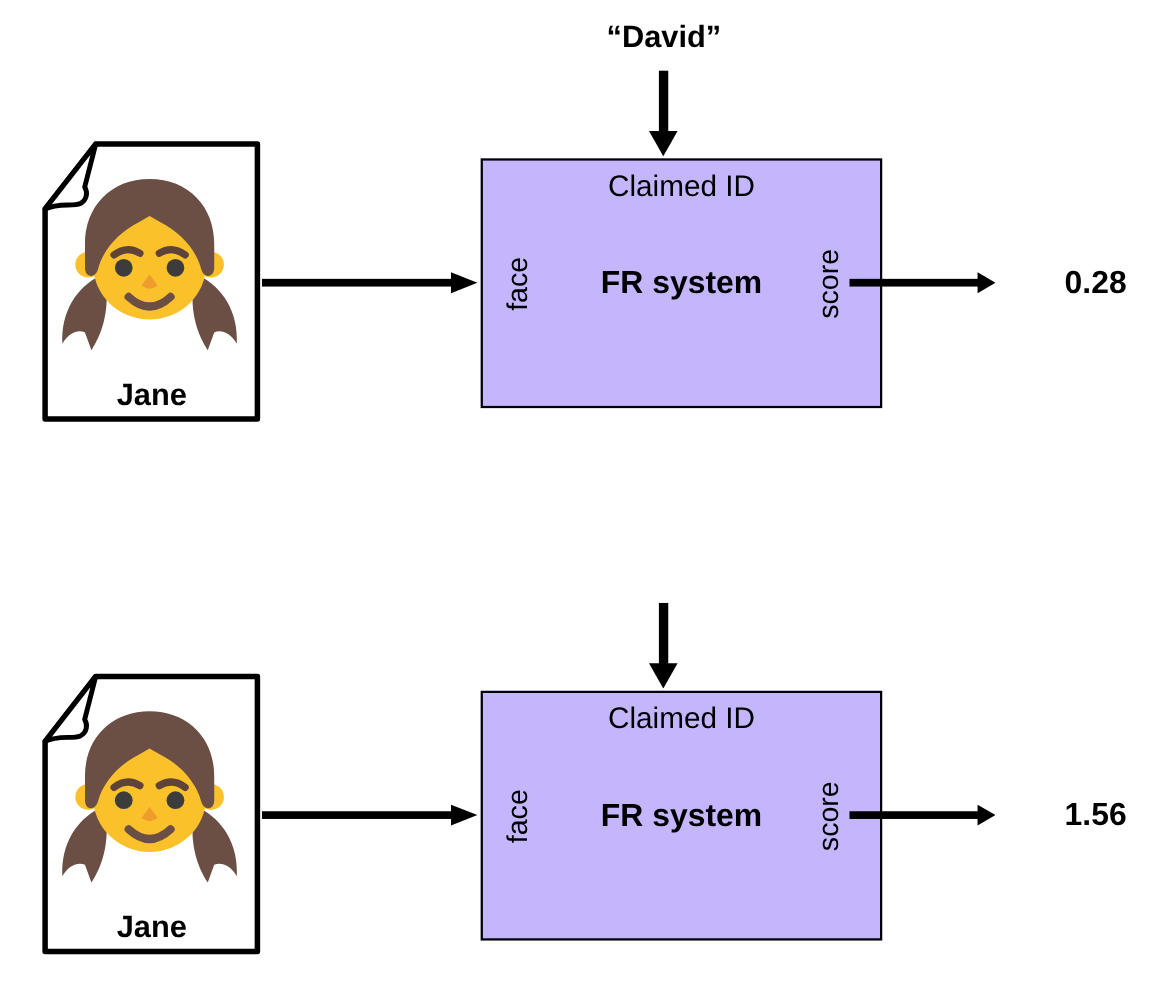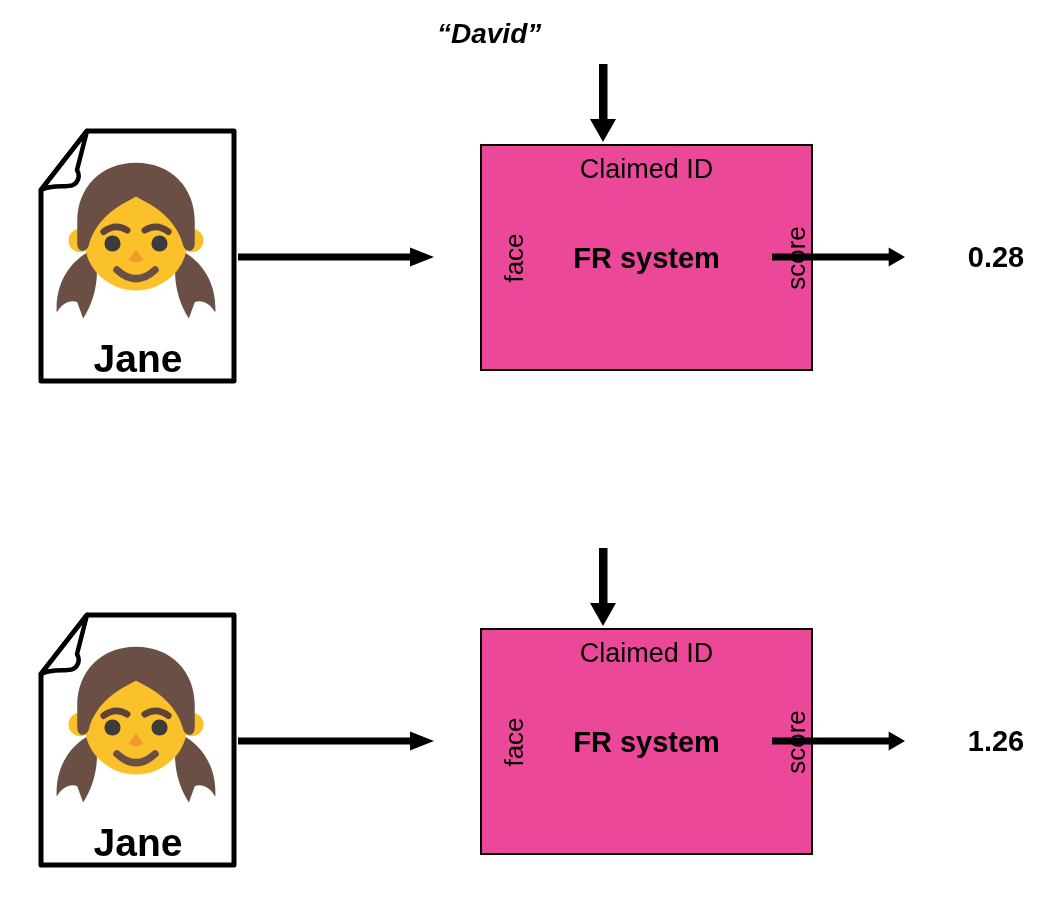--- a/index.html
+++ b/index.html
@@ -24,25 +24,24 @@
   }
   .flow-row.row-0 { top: 0; }
   .flow-row.row-1 { top: 484px; height: 414px; }
 
   
   .claimed-name {
     position: absolute;
     left: 437px;
     top: 16px;
     width: 333px;
-    text-align: left;
+    text-align: center;
     font-size: 28px;
     font-weight: bold;
     line-height: 36px;
-    font-style: italic;
   }
 
   
   .v-arrow {
     position: absolute;
     left: 589px;
     top: 64px;
     width: 28px;
     height: 78px;
   }
@@ -67,36 +66,35 @@
     position: absolute;
     left: 4px; top: 21px;
     width: 188px; height: 188px;
   }
   .doc-label {
     position: absolute;
     left: 0;
     top: 214px;
     width: 100%;
     text-align: center;
-    font-size: 39px;
+    font-size: 28px;
     font-weight: bold;
     line-height: 36px;
   }
 
   
   .fr-box {
     position: absolute;
     left: 437px;
     top: 144px;
-    width: 333px;
+    width: 365px;
     height: 227px;
-    background: #ec4899;
+    background: #c4b5fd;
     border: 2.5px solid #000000;
     box-sizing: border-box;
-    margin-left: 43px;
   }
   .box-top-label {
     position: absolute;
     left: 0; top: 6px;
     width: 100%;
     text-align: center;
     font-size: 27px;
     font-weight: 400;
     line-height: 34px;
   }
@@ -231,16 +229,16 @@
       <div class="box-top-label">Claimed ID</div>
       <div class="box-title">FR system</div>
       <div class="port port-face">face</div>
       <div class="port port-score">score</div>
     </div>
 
     <svg class="h-arrow output-arrow">
         <use href="#arrow-right-symbol"></use>
       </svg>
 
-    <div class="score-value">1.26</div>
+    <div class="score-value">1.56</div>
   </div>
 
 </div>
 
 </body></html>

